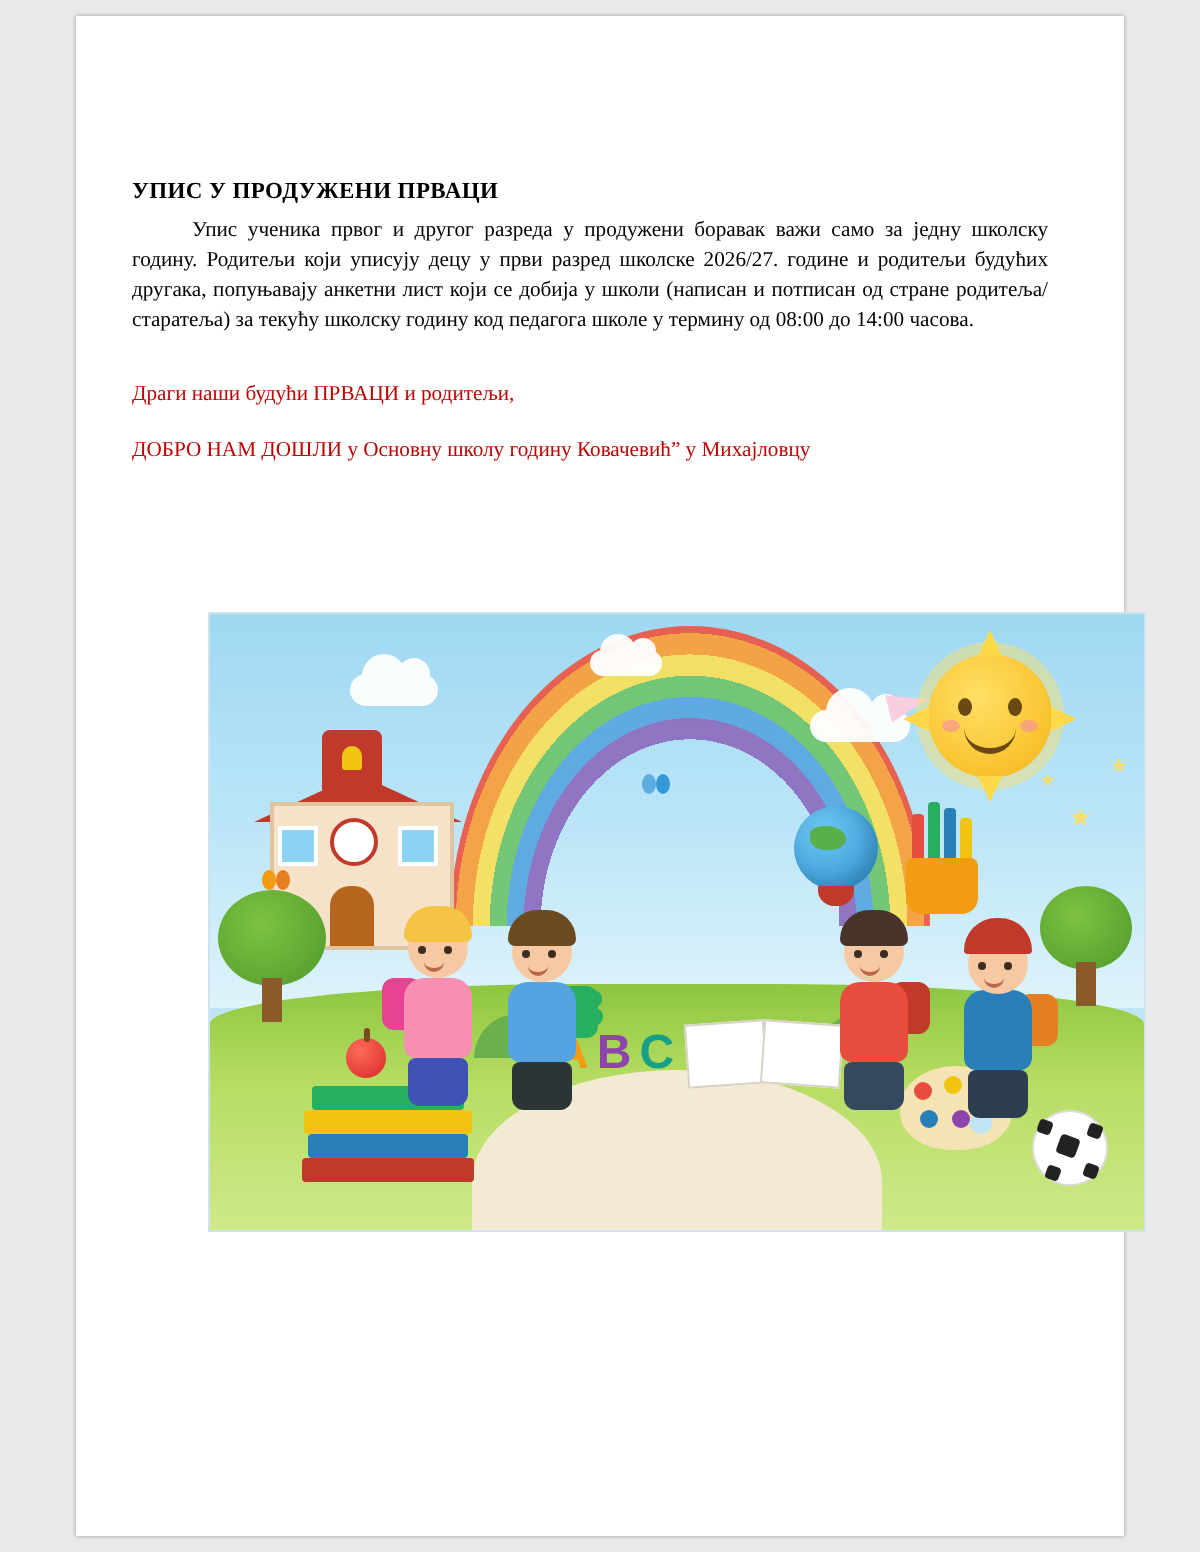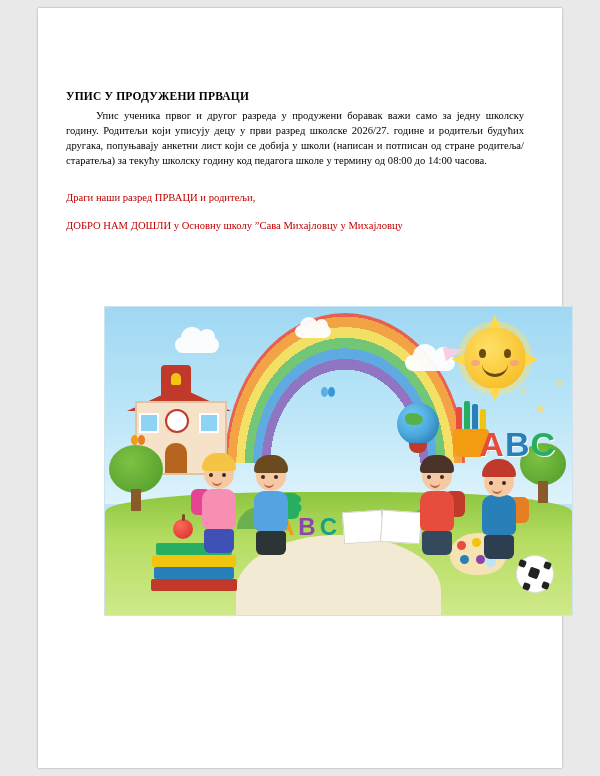--- a/index.html
+++ b/index.html
@@ -525,22 +525,22 @@
 <body>
 
 <div class="page-wrap">
   <div class="page">
 
     <div class="content">
       <h1 class="doc-title">УПИС У ПРОДУЖЕНИ ПРВАЦИ</h1>
       <p class="body-par">Упис ученика првог и другог разреда у продужени боравак важи само за једну школску годину. Родитељи који уписују децу у први разред школске 2026/27. године и родитељи будућих другака, попуњавају анкетни лист који се добија у школи (написан и потписан од стране родитеља/старатеља) за текућу школску годину код педагога школе у термину од 08:00 до 14:00 часова.</p>
 
       <div class="greeting-block">
-        <div class="line1">Драги наши разред ПРВАЦИ и родитељи,</div>
-        <div class="line2">ДОБРО НАМ ДОШЛИ у Основну школу ˮСава Михајловцу у Михајловцу</div>
+        <div class="line1">Драги наши будући ПРВАЦИ и родитељи,</div>
+        <div class="line2">ДОБРО НАМ ДОШЛИ у Основну школу годину Ковачевићˮ у Михајловцу</div>
       </div>
     </div>
 
     <div class="figure">
       <div class="illus">
         <div class="sky"></div>
         <div class="rainbow"></div>
 
         <div class="cloud c1"></div>
         <div class="cloud c2"></div>
@@ -595,23 +595,20 @@
         <div class="globe-stand"></div>
 
         <div class="pencils">
           <div class="p" style="left:3px; background:#e74c3c;"></div>
           <div class="p" style="left:11px; background:#27ae60; height:36px;"></div>
           <div class="p" style="left:19px; background:#2980b9; height:33px;"></div>
           <div class="p" style="left:27px; background:#f1c40f; height:28px;"></div>
           <div class="cup"></div>
         </div>
 
-        <div class="abc">
-          <span>A</span><span>B</span><span>C</span>
-        </div>
 
         <div class="numbers">
           <span>1</span><span>2</span><span>3</span>
         </div>
         <div class="letters2">
           <span>A</span><span>B</span><span>C</span>
         </div>
 
         <div class="kid kid1">
           <div class="bag" style="left:-2px; top:44px; background:#e84393;"></div>

